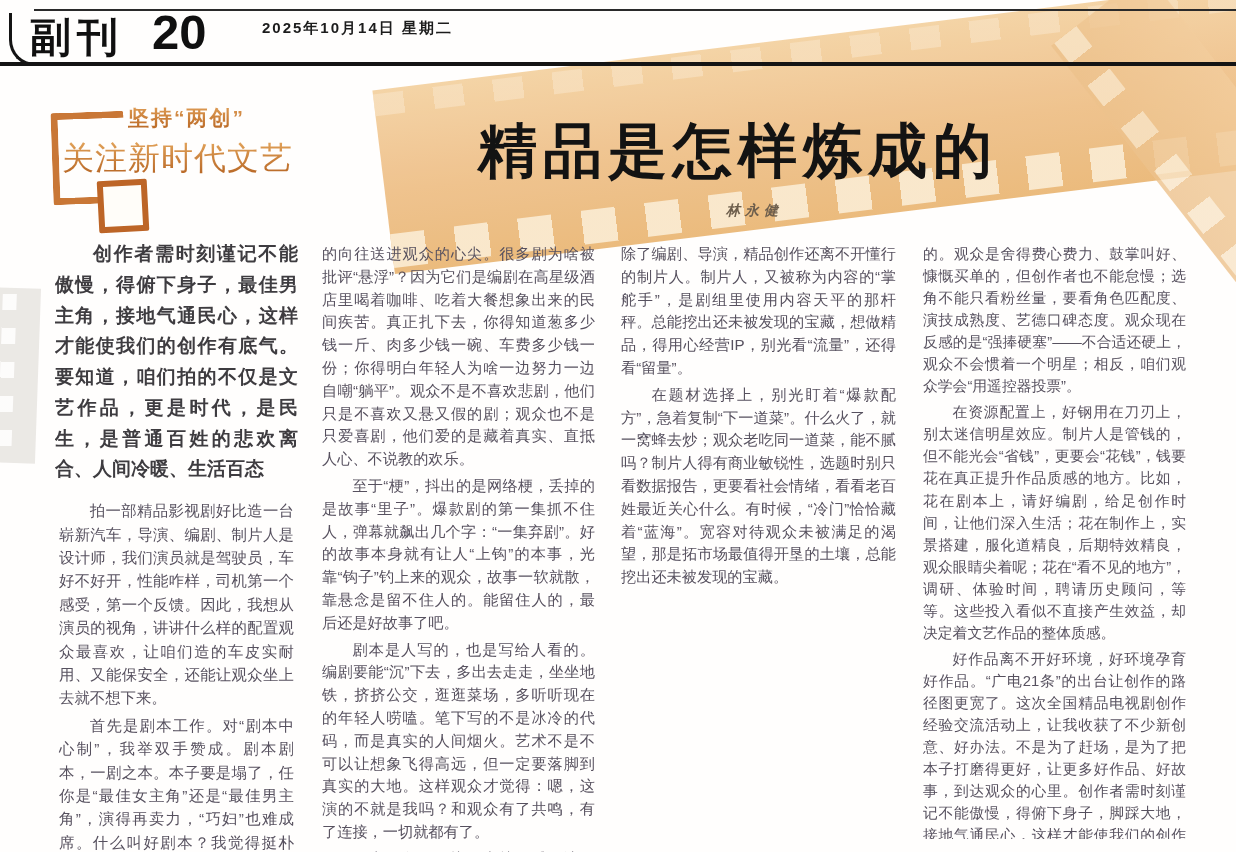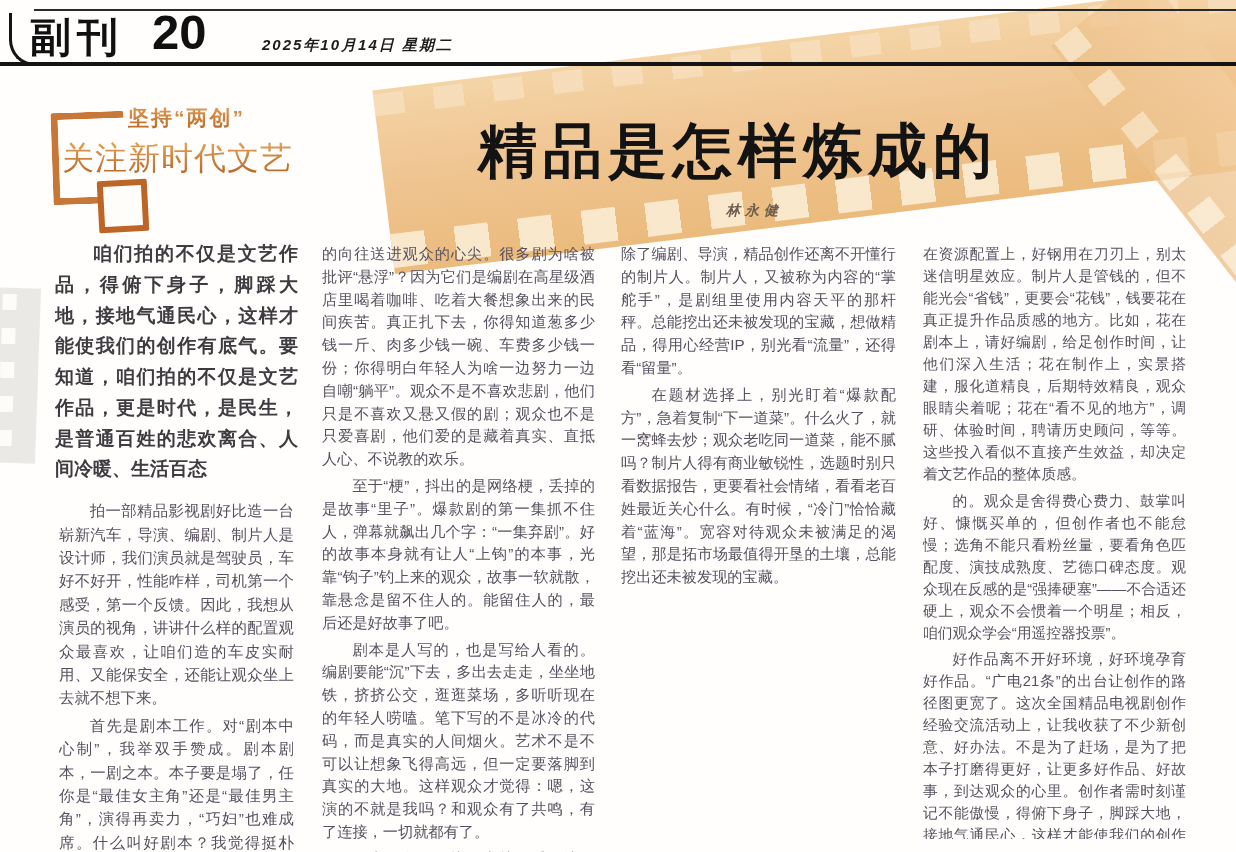--- a/index.html
+++ b/index.html
@@ -6,21 +6,21 @@
   #page{position:relative;width:1236px;height:852px;background:#fffefd;overflow:hidden;
         font-family:"Liberation Sans","DejaVu Sans",sans-serif;padding-left:12px;}
   
   .rule-thin{position:absolute;left:34px;top:9px;width:1202px;height:2px;background:#2a2a2a;}
   .rule-thick{position:absolute;left:0px;top:62px;width:1236px;height:4px;background:#141414;}
   .corner{position:absolute;left:9px;top:13px;width:190px;height:50px;
           border-left:3px solid #141414;border-bottom:3px solid #141414;
           border-bottom-left-radius:26px;}
   .sec-name{position:absolute;left:30px;top:10px;font-size:41px;font-weight:900;color:#101010;letter-spacing:6px;}
   .sec-num{position:absolute;left:152px;top:4px;font-size:49px;font-weight:700;color:#101010;}
-  .sec-date{position:absolute;left:262px;top:36px;font-size:15px;font-weight:700;color:#1c1c1c;letter-spacing:2px;font-style:italic;}
+  .sec-date{position:absolute;left:262px;top:19px;font-size:15px;font-weight:700;color:#1c1c1c;letter-spacing:2px;}
   
   .strip{position:absolute;z-index:0;}
   .strip-main{left:380px;top:30px;width:980px;height:185px;transform:rotate(-7deg);
       background:linear-gradient(180deg,#f4d2a2 0%,#efc089 55%,#eab877 100%);opacity:.95;}
   .strip-main::after{content:"";position:absolute;left:0;bottom:6px;width:100%;height:34px;
       background:repeating-linear-gradient(90deg,rgba(250,233,206,.95) 0 34px,rgba(250,233,206,0) 34px 64px);}
   .strip-main::before{content:"";position:absolute;left:0;top:4px;width:100%;height:22px;
       background:repeating-linear-gradient(90deg,rgba(249,228,197,.6) 0 30px,rgba(249,228,197,0) 30px 60px);}
   .strip-right{left:1010px;top:130px;width:460px;height:120px;transform:rotate(52deg);
       background:linear-gradient(180deg,#f3cd9d,#edc28c);opacity:.8;}
@@ -75,21 +75,21 @@
 
   <div class="badge-frame"></div>
   <div class="badge-frame2"></div>
   <div class="badge-l1">坚持“两创”</div>
   <div class="badge-l2">关注新时代文艺</div>
 
   <div class="title">精品是怎样炼成的</div>
   <div class="author">林永健</div>
 
   <div class="col" id="col1">
-    <div class="lead">咱们拍的不仅是文艺作品，得俯下身子，脚踩大地，接地气通民心，这样才能使我们的创作有底气。要知道，咱们拍的不仅是文艺作品，更是时代，是民生，是普通百姓的悲欢离合、人间冷暖、生活百态</div>
+    <div class="lead">创作者需时刻谨记不能傲慢，得俯下身子，最佳男主角，接地气通民心，这样才能使我们的创作有底气。要知道，咱们拍的不仅是文艺作品，更是时代，是民生，是普通百姓的悲欢离合、人间冷暖、生活百态</div>
     <div>
         <p>拍一部精品影视剧好比造一台崭新汽车，导演、编剧、制片人是设计师，我们演员就是驾驶员，车好不好开，性能咋样，司机第一个感受，第一个反馈。因此，我想从演员的视角，讲讲什么样的配置观众最喜欢，让咱们造的车皮实耐用、又能保安全，还能让观众坐上去就不想下来。</p>
         <p>首先是剧本工作。对“剧本中心制”，我举双手赞成。剧本剧本，一剧之本。本子要是塌了，任你是“最佳女主角”还是“最佳男主角”，演得再卖力，“巧妇”也难成席。什么叫好剧本？我觉得挺朴素：“根”要扎得深，“魂”要立得住。</p>
       </div>
   </div>
 
   <div class="col cont" id="col2">
     <div>
         <p>的向往送进观众的心尖。很多剧为啥被批评“悬浮”？因为它们是编剧在高星级酒店里喝着咖啡、吃着大餐想象出来的民间疾苦。真正扎下去，你得知道葱多少钱一斤、肉多少钱一碗、车费多少钱一份；你得明白年轻人为啥一边努力一边自嘲“躺平”。观众不是不喜欢悲剧，他们只是不喜欢又悬又假的剧；观众也不是只爱喜剧，他们爱的是藏着真实、直抵人心、不说教的欢乐。</p>
         <p>至于“梗”，抖出的是网络梗，丢掉的是故事“里子”。爆款剧的第一集抓不住人，弹幕就飙出几个字：“一集弃剧”。好的故事本身就有让人“上钩”的本事，光靠“钩子”钓上来的观众，故事一软就散，靠悬念是留不住人的。能留住人的，最后还是好故事了吧。</p>
@@ -100,20 +100,20 @@
 
   <div class="col cont" id="col3">
     <div>
         <p>除了编剧、导演，精品创作还离不开懂行的制片人。制片人，又被称为内容的“掌舵手”，是剧组里使用内容天平的那杆秤。总能挖出还未被发现的宝藏，想做精品，得用心经营IP，别光看“流量”，还得看“留量”。</p>
         <p>在题材选择上，别光盯着“爆款配方”，急着复制“下一道菜”。什么火了，就一窝蜂去炒；观众老吃同一道菜，能不腻吗？制片人得有商业敏锐性，选题时别只看数据报告，更要看社会情绪，看看老百姓最近关心什么。有时候，“冷门”恰恰藏着“蓝海”。宽容对待观众未被满足的渴望，那是拓市场最值得开垦的土壤，总能挖出还未被发现的宝藏。</p>
       </div>
   </div>
 
   <div class="col cont" id="col4">
     <div>
+        <p>的。观众是舍得费心费力、鼓掌叫好、慷慨买单的，但创作者也不能怠慢；选角不能只看粉丝量，要看角色匹配度、演技成熟度、艺德口碑态度。观众现在反感的是“强捧硬塞”——不合适还硬上，观众不会惯着一个明星；相反，咱们观众学会“用遥控器投票”。</p>
         <p>在资源配置上，好钢用在刀刃上，别太迷信明星效应。制片人是管钱的，但不能光会“省钱”，更要会“花钱”，钱要花在真正提升作品质感的地方。比如，花在剧本上，请好编剧，给足创作时间，让他们深入生活；花在制作上，实景搭建，服化道精良，后期特效精良，观众眼睛尖着呢；花在“看不见的地方”，调研、体验时间，聘请历史顾问，等等。这些投入看似不直接产生效益，却决定着文艺作品的整体质感。</p>
-        <p>的。观众是舍得费心费力、鼓掌叫好、慷慨买单的，但创作者也不能怠慢；选角不能只看粉丝量，要看角色匹配度、演技成熟度、艺德口碑态度。观众现在反感的是“强捧硬塞”——不合适还硬上，观众不会惯着一个明星；相反，咱们观众学会“用遥控器投票”。</p>
         <p>好作品离不开好环境，好环境孕育好作品。“广电21条”的出台让创作的路径图更宽了。这次全国精品电视剧创作经验交流活动上，让我收获了不少新创意、好办法。不是为了赶场，是为了把本子打磨得更好，让更多好作品、好故事，到达观众的心里。创作者需时刻谨记不能傲慢，得俯下身子，脚踩大地，接地气通民心，这样才能使我们的创作有底气。要知道，咱们拍的不仅是文艺作品，更是时代，是民生，是普通百姓的悲欢离合、人间冷暖、生活百态！</p>
       </div>
 
   </div>
 
 </div>
 
 </body></html>

